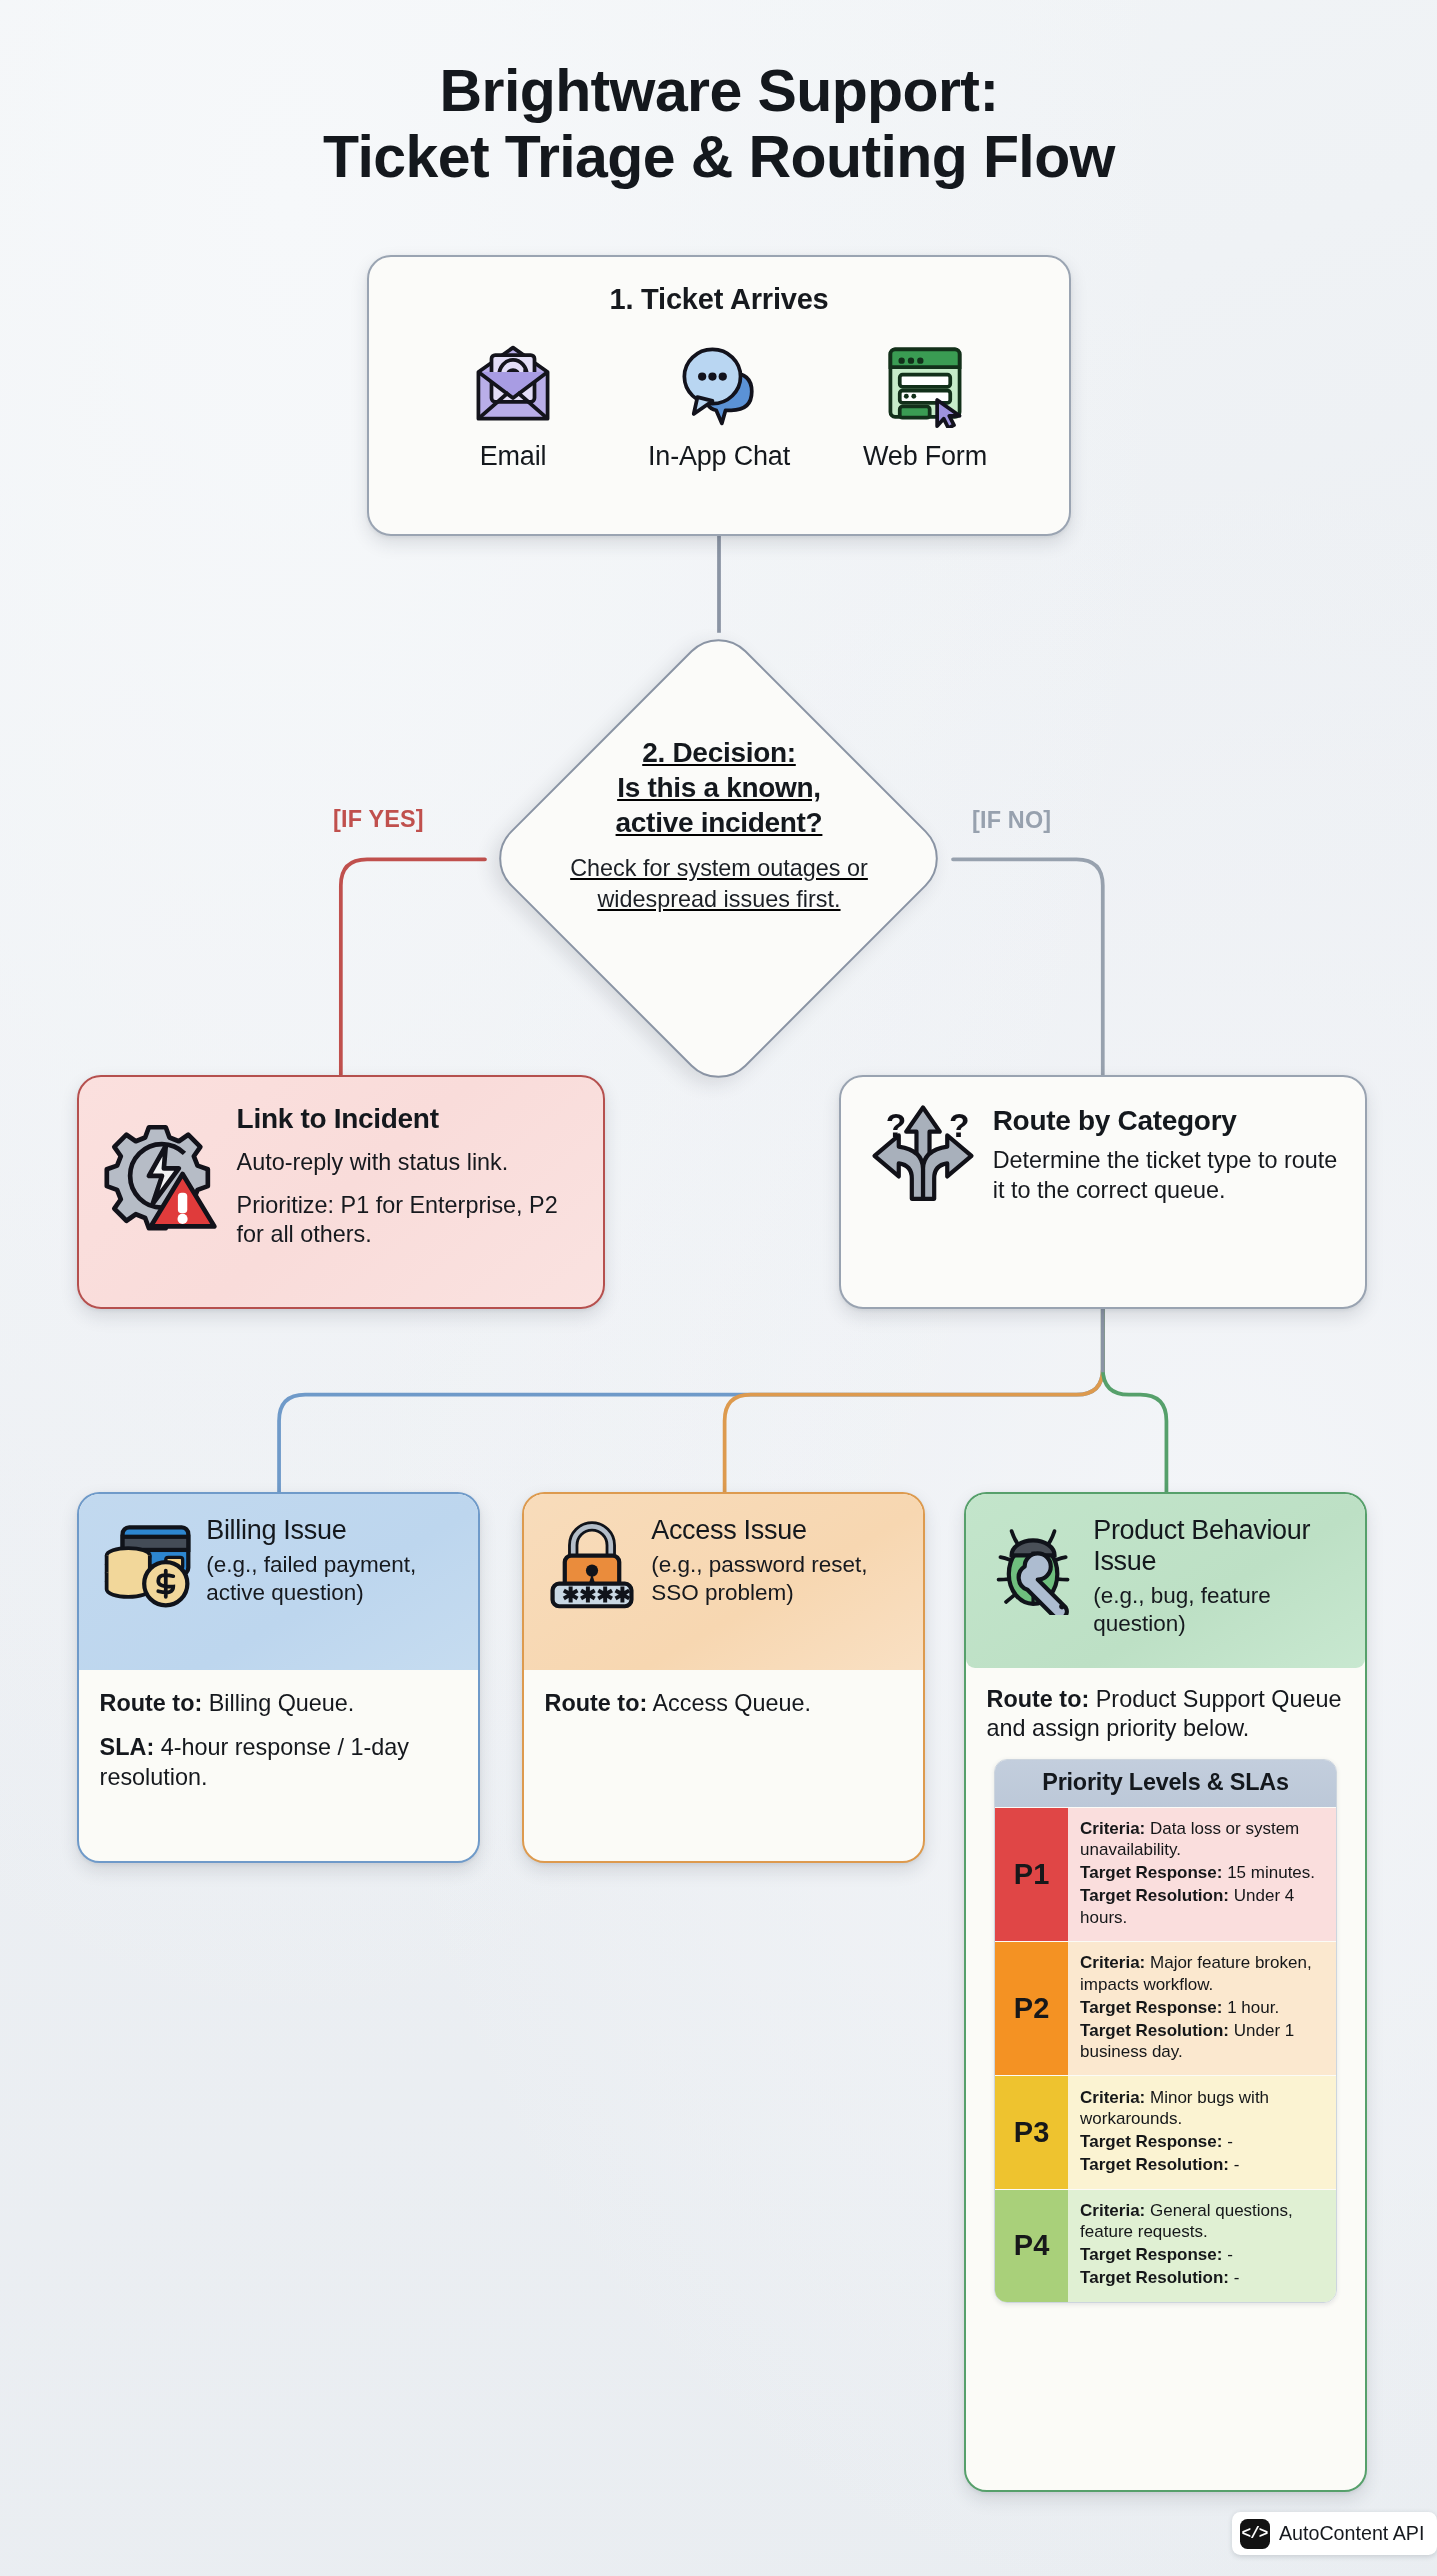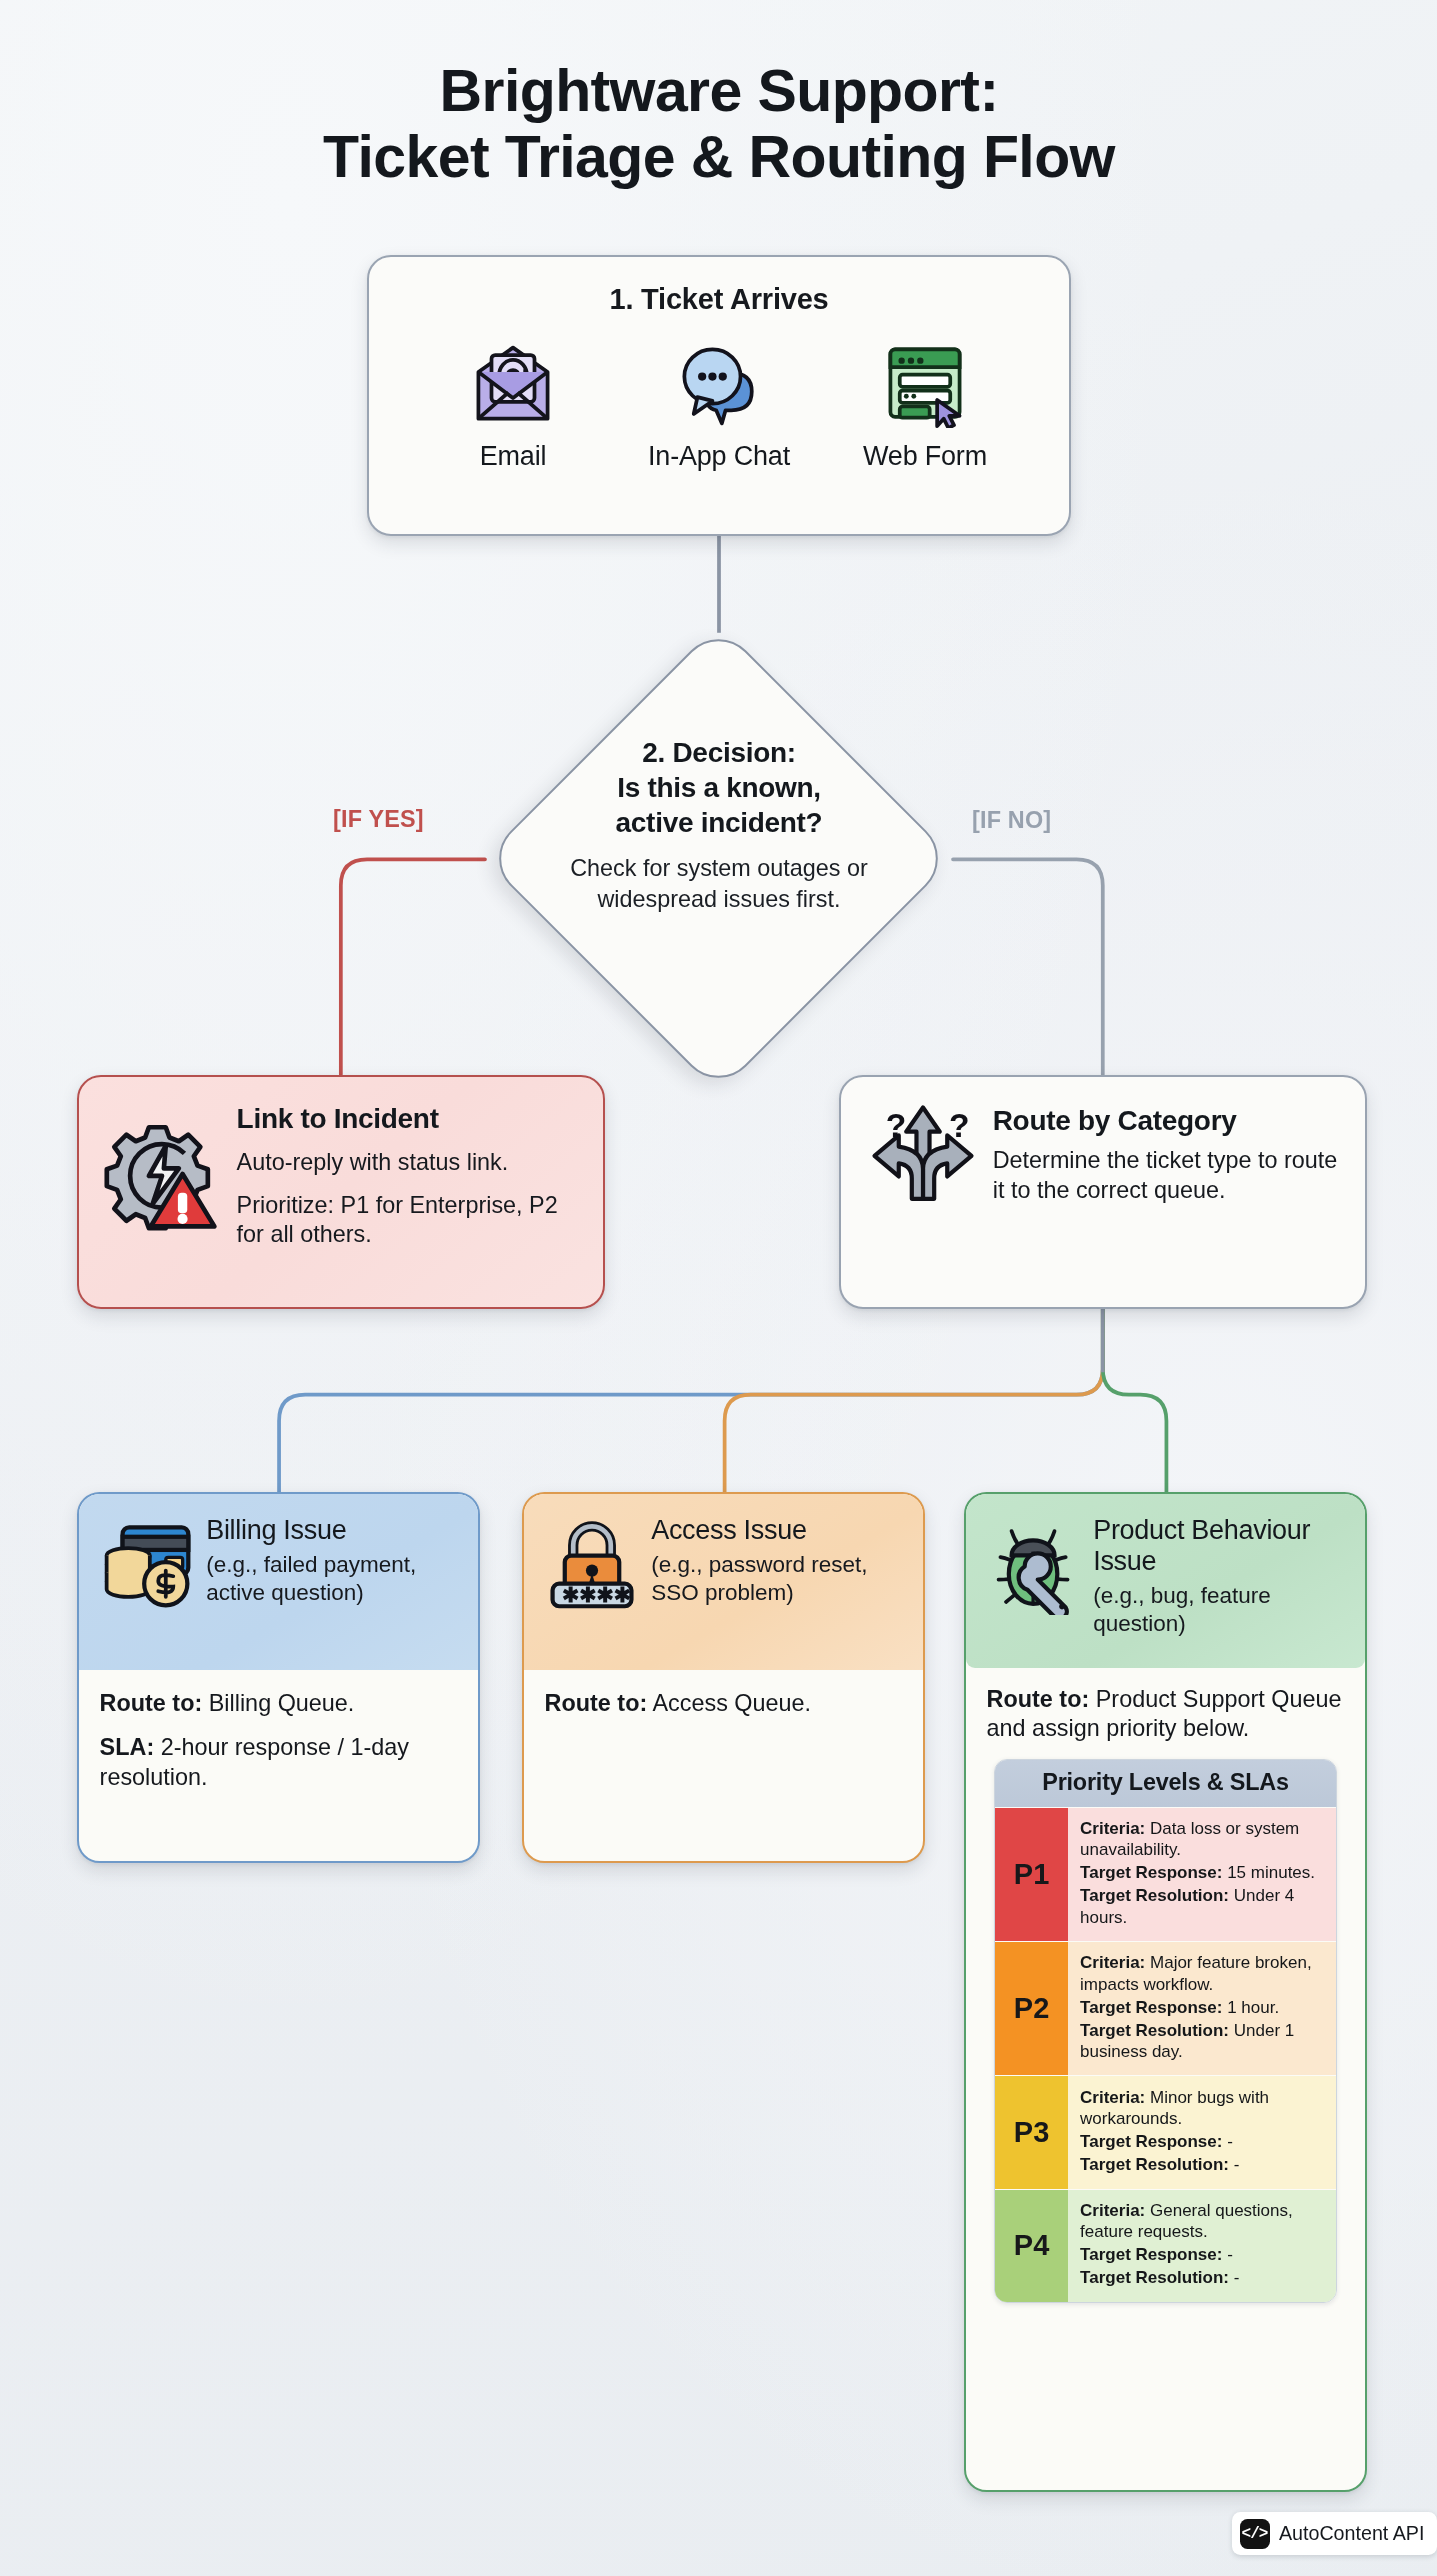--- a/index.html
+++ b/index.html
@@ -65,20 +65,21 @@
     position: absolute; left: 67px; top: 67px; width: 333px; height: 333px;
     background: #fbfbf9;
     border: 2.8px solid #8a94a4;
     border-radius: 39px;
     transform: rotate(45deg);
     box-shadow: 0 8.4px 19px rgba(40,50,65,0.14);
   }
   #diamond .txt {
     position: absolute; left: 43px; top: 110px; width: 382px;
     text-align: center;
+    text-decoration: underline;
   }
   #diamond .q {
     font-weight: 700; font-size: 28px; line-height: 1.25; color: #14181d;
     letter-spacing: -0.3px;
   }
   #diamond .sub {
     font-size: 23.4px; line-height: 1.32; color: #1b1f25; margin-top: 13px;
   }
 
   
@@ -324,21 +325,21 @@
           <path d="M70 56 L70 84 M78 62 Q62 58 62 67 Q62 74 78 73 Q78 82 62 78" fill="none" stroke="#10131a" stroke-width="4" stroke-linecap="round"></path>
         </svg>
       </div>
       <div class="tt">
         <h3>Billing Issue</h3>
         <div class="eg">(e.g., failed payment, active question)</div>
       </div>
     </div>
     <div class="cbody">
       <p><b>Route to:</b> <span>Billing Queue.</span></p>
-      <p><b>SLA:</b> <span>2-hour response / 1-day resolution.</span></p>
+      <p><b>SLA:</b> <span>4-hour response / 1-day resolution.</span></p>
     </div>
   </div>
 
   <div class="card cat" id="access">
     <div class="chead">
       <div class="ic">
         <svg width="94" height="92" viewBox="0 0 100 98">
           <path d="M30 42 V29 a20 20 0 0 1 40 0 V42" fill="none" stroke="#10131a" stroke-width="11" stroke-linecap="round"></path>
           <path d="M30 42 V29 a20 20 0 0 1 40 0 V42" fill="none" stroke="#b4bec9" stroke-width="5" stroke-linecap="round"></path>
           <rect x="21" y="40" width="58" height="40" rx="7" fill="#ea8c3c" stroke="#10131a" stroke-width="4.5"></rect>

